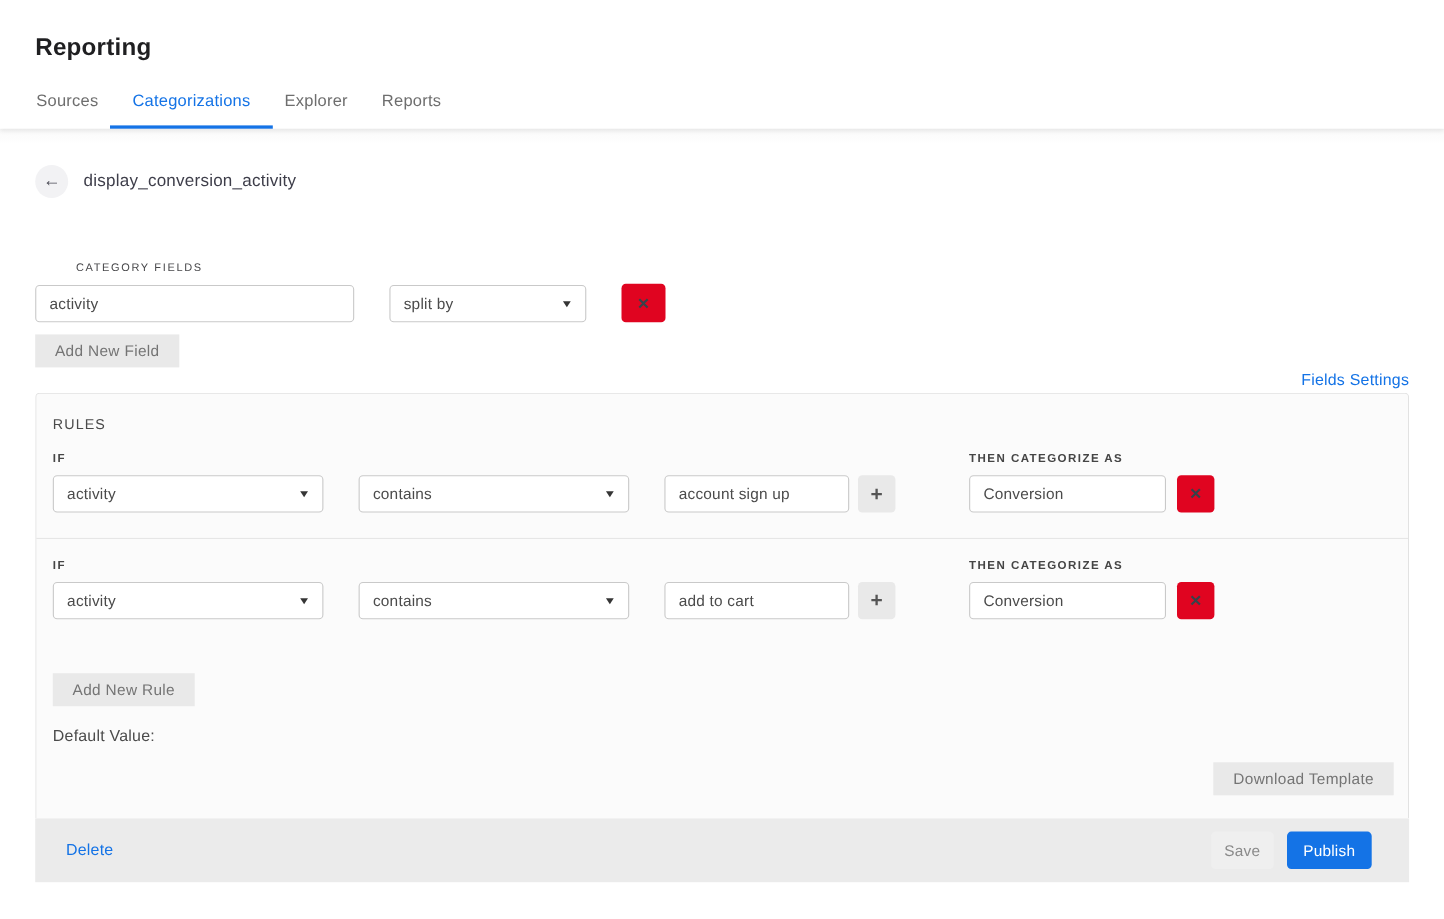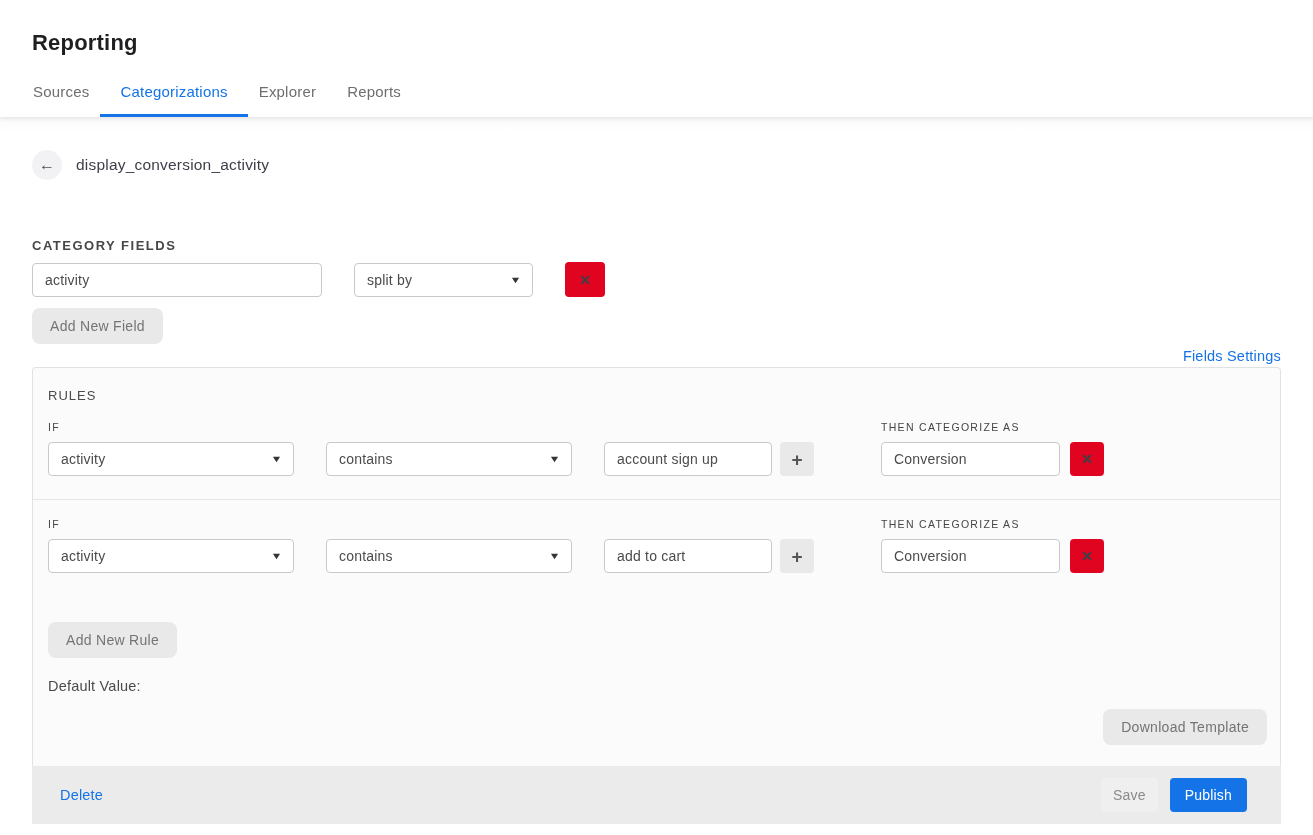--- a/index.html
+++ b/index.html
@@ -67,25 +67,26 @@
   }
   .back-arrow { font-size: 16px; color: #4e4e58; line-height: 1; }
   .categorization-name {
     font-size: 15.5px;
     font-weight: 500;
     color: #3e3e4a;
     letter-spacing: 0.2px;
   }
 
   .section-label {
-    font-size: 13px;
-    font-weight: 700;
+    font-size: 10px;
+    font-weight: 400;
     letter-spacing: 1.5px;
     color: #47474a;
     text-transform: uppercase;
+    margin-left: 37px;
   }
   .category-section { margin-top: 58px; }
   .category-section .section-label { margin-bottom: 9px; }
 
   .fields-row { display: flex; align-items: center; gap: 32px; }
 
   .text-input {
     height: 34px;
     border: 1px solid #c9c9c9;
     border-radius: 4px;
@@ -124,24 +125,24 @@
     border: none;
     border-radius: 4px;
     display: flex; align-items: center; justify-content: center;
     cursor: pointer;
   }
   .danger-lg { width: 40px; height: 35px; }
   .danger-sm { width: 34px; height: 34px; }
   .close-glyph { color: #37424a; font-size: 14px; font-weight: 700; line-height: 1; }
 
   .gray-button {
-    height: 36px;
+    height: 30px;
     background: #e9e9e9;
     border: none;
-    border-radius: 8px;
+    border-radius: 0;
     color: #747474;
     font-size: 14px;
     letter-spacing: 0.3px;
     padding: 0 18px;
     cursor: pointer;
     font-family: inherit;
   }
   .add-field-button { margin-top: 11px; }
 
   .other-settings-row { text-align: right; margin-top: 3px; margin-bottom: 2px; }
@@ -170,21 +171,21 @@
   }
   .rule-row {
     display: flex;
     align-items: flex-start;
     padding: 18px 15px 23px 15px;
   }
   .rule-row.with-divider { border-bottom: 1px solid #e6e6e6; }
   .rule-left { width: 833px; }
   .mini-label {
     font-size: 10.5px;
-    font-weight: 400;
+    font-weight: 700;
     letter-spacing: 1.3px;
     color: #454545;
     text-transform: uppercase;
     margin-bottom: 9px;
   }
   .rule-controls { display: flex; align-items: center; }
   .rule-controls .operator-select { margin-left: 32px; }
   .rule-controls .value-input { margin-left: 32px; }
   .square-button {
     width: 34px; height: 34px;

